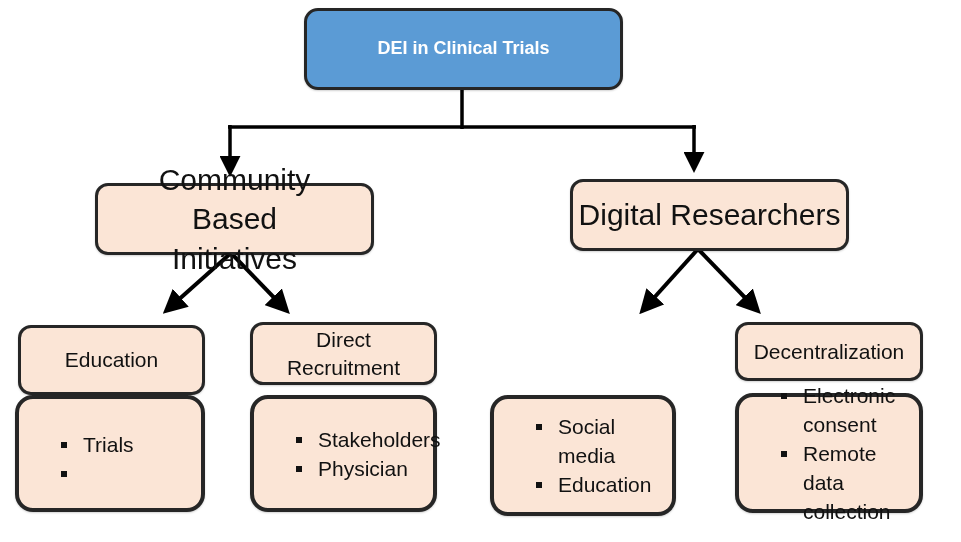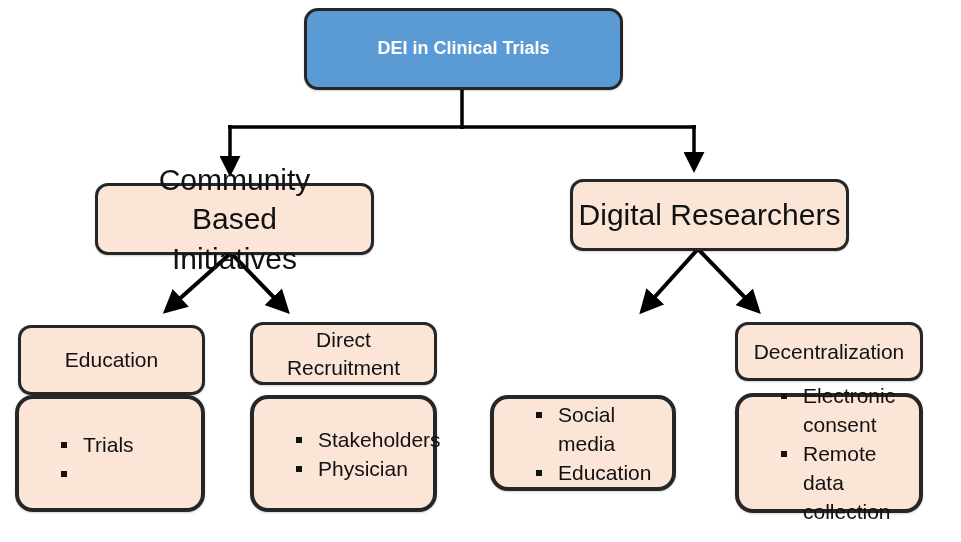--- a/index.html
+++ b/index.html
@@ -62,21 +62,21 @@
 
   .leaf {
     border-width: 4px;
     border-radius: 18px;
     justify-content: center;
     align-items: center;
     padding-left: 20px;
   }
   .leaf-1 { left: 15px;  top: 395px; width: 190px; height: 117px; }
   .leaf-2 { left: 250px; top: 395px; width: 187px; height: 117px; }
-  .leaf-3 { left: 490px; top: 395px; width: 186px; height: 96px; }
+  .leaf-3 { left: 490px; top: 395px; width: 186px; height: 121px; }
   .leaf-4 { left: 735px; top: 393px; width: 188px; height: 120px; }
 
   ul.bullets {
     list-style: none;
     margin: 0;
     padding: 0 6px 0 22px;
     width: 100%;
     box-sizing: border-box;
   }
   ul.bullets li {

